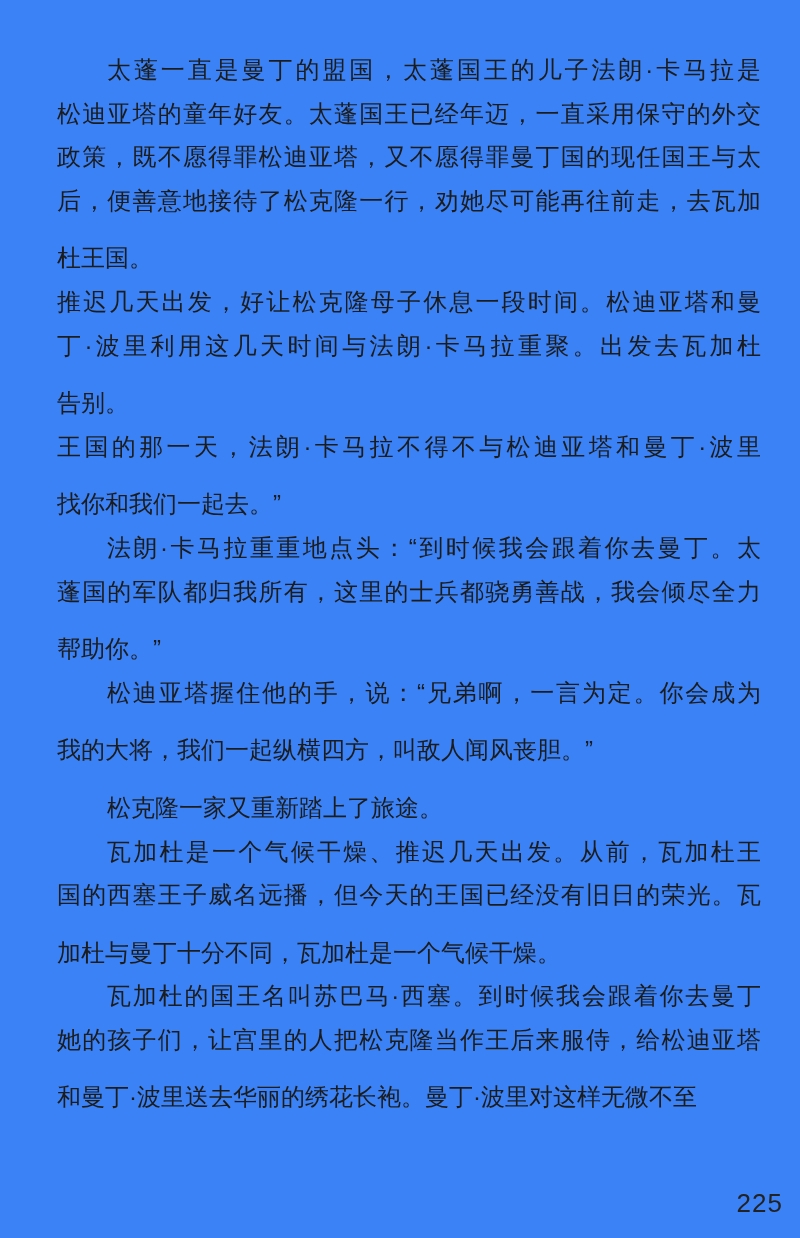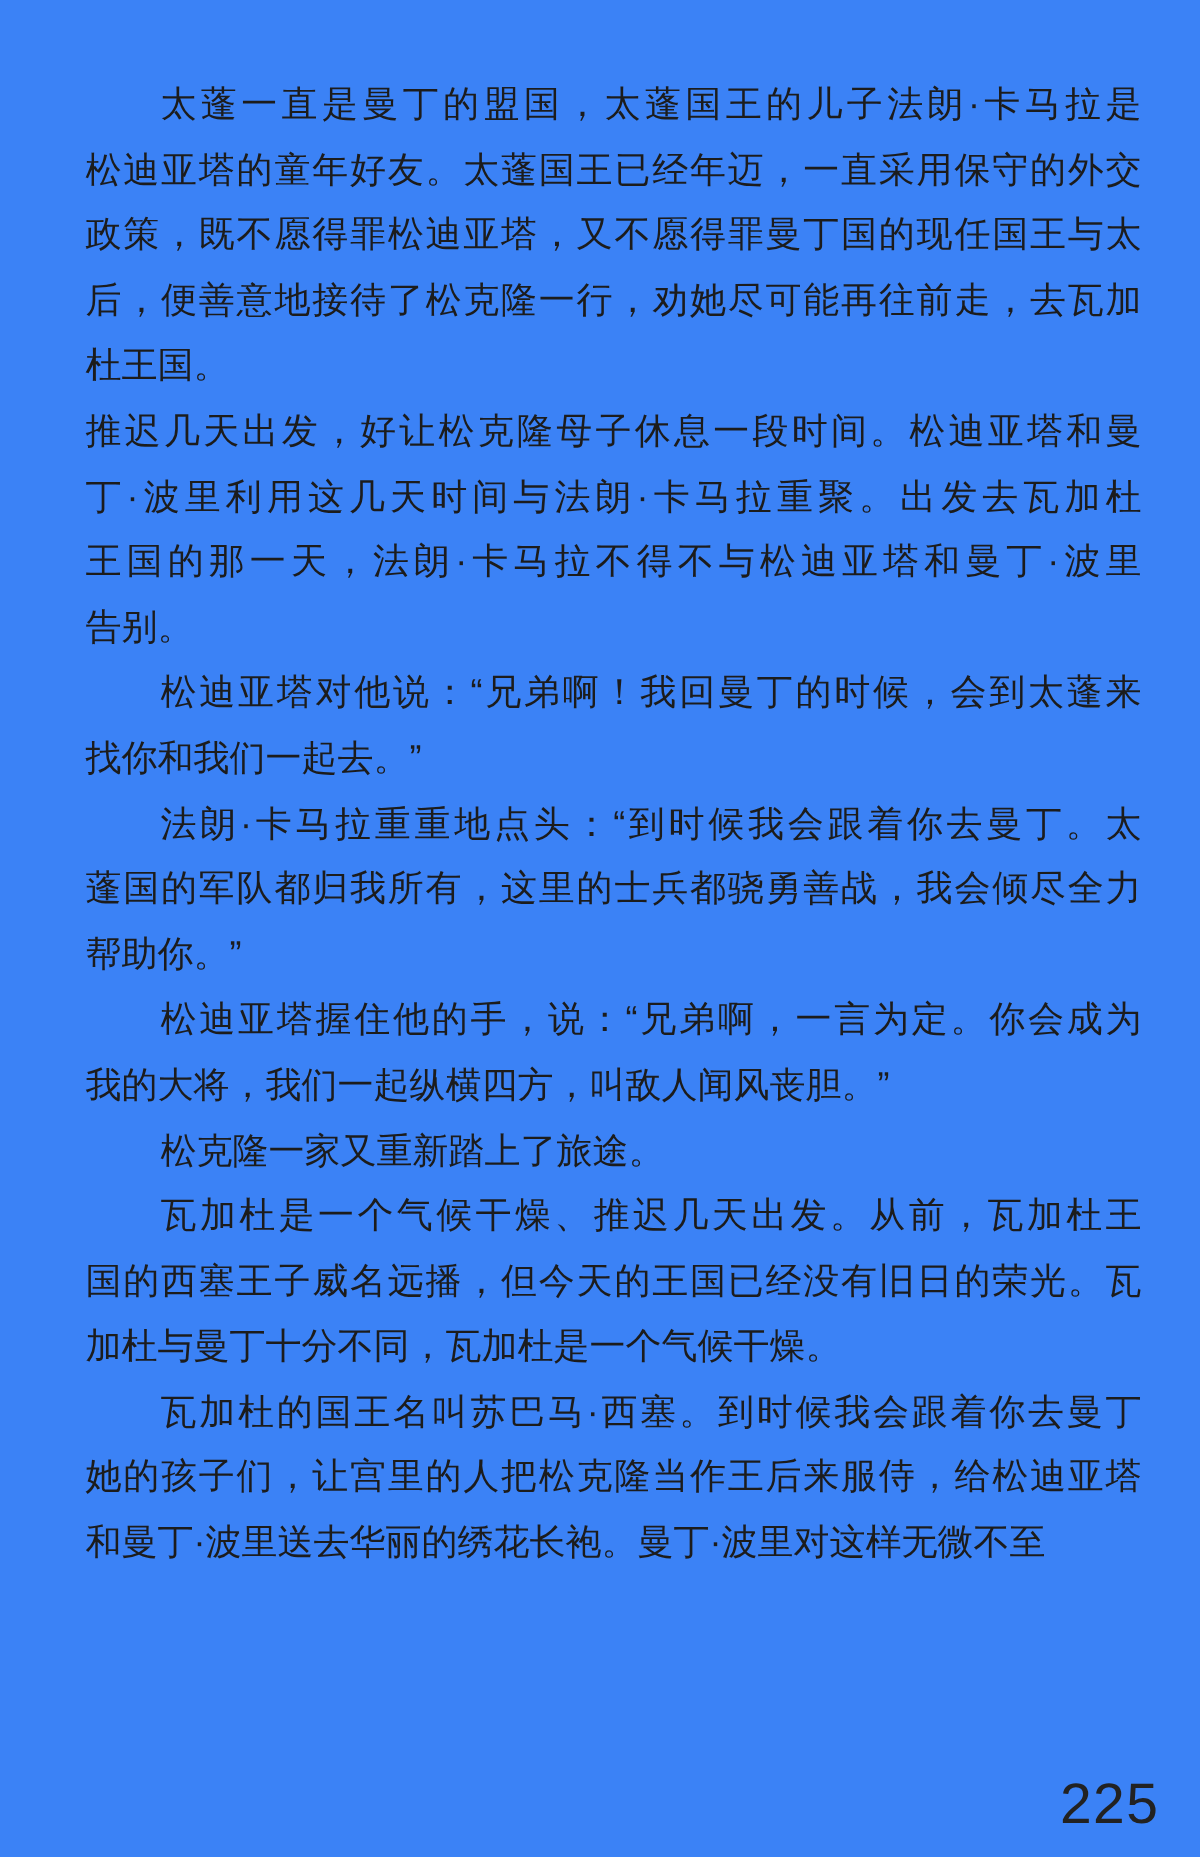--- a/index.html
+++ b/index.html
@@ -33,51 +33,51 @@
     text-align: justify;
     text-align-last: justify;
     text-justify: inter-character;
     white-space: normal;
   }
   .line.first {
     text-indent: 50px;
   }
   .line.last {
     text-align-last: left;
+    margin-top: 14px;
   }
   .page-number {
     position: absolute;
-    right: 27px;
+    right: 17px;
     top: 1188px;
-    font-size: 38px;
+    font-size: 26px;
     line-height: 30px;
     color: #222222;
     letter-spacing: 1px;
   }
 </style>
 </head>
 <body>
 
 <div class="page">
   <div class="text-body">
       <div class="paragraph">
         <span class="line first">太蓬一直是曼丁的盟国，太蓬国王的儿子法朗·卡马拉是</span>
         <span class="line">松迪亚塔的童年好友。太蓬国王已经年迈，一直采用保守的外交</span>
         <span class="line">政策，既不愿得罪松迪亚塔，又不愿得罪曼丁国的现任国王与太</span>
         <span class="line">后，便善意地接待了松克隆一行，劝她尽可能再往前走，去瓦加</span>
         <span class="line last">杜王国。</span>
       </div>
       <div class="paragraph">
         <span class="line">推迟几天出发，好让松克隆母子休息一段时间。松迪亚塔和曼</span>
         <span class="line">丁·波里利用这几天时间与法朗·卡马拉重聚。出发去瓦加杜</span>
+        <span class="line last">告别。</span>
         <span class="line">王国的那一天，法朗·卡马拉不得不与松迪亚塔和曼丁·波里</span>
-        <span class="line last">告别。</span>
       </div>
       <div class="paragraph">
-        <span class="line first">松迪亚塔对他说：“兄弟啊！我回曼丁的时候，会到太蓬来</span>
         <span class="line last">找你和我们一起去。”</span>
       </div>
       <div class="paragraph">
         <span class="line first">法朗·卡马拉重重地点头：“到时候我会跟着你去曼丁。太</span>
         <span class="line">蓬国的军队都归我所有，这里的士兵都骁勇善战，我会倾尽全力</span>
         <span class="line last">帮助你。”</span>
       </div>
       <div class="paragraph">
         <span class="line first">松迪亚塔握住他的手，说：“兄弟啊，一言为定。你会成为</span>
         <span class="line last">我的大将，我们一起纵横四方，叫敌人闻风丧胆。”</span>

